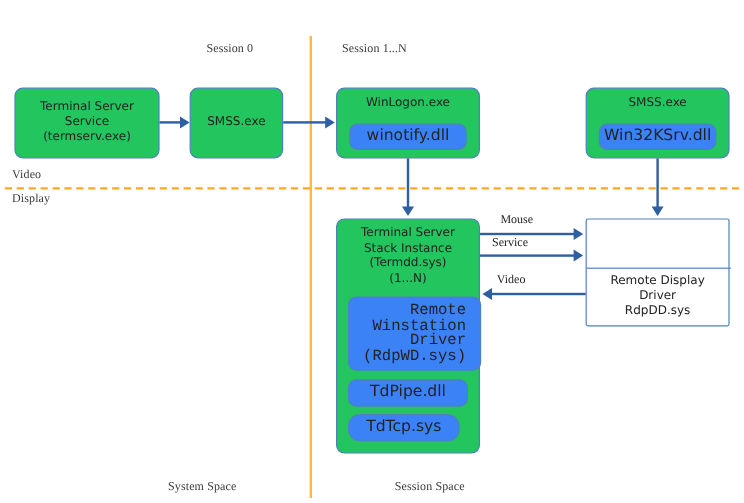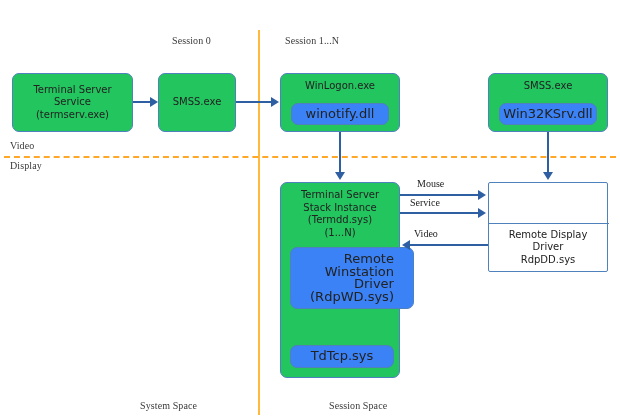--- a/index.html
+++ b/index.html
@@ -213,25 +213,26 @@
 
   <div class="vline" style="left:547px; top:132px; width:2px; height:42px;"></div>
   <div class="arrow down" style="left:543px; top:172px;"></div>
 
   <div class="box filled" style="left:280px; top:182px; width:120px; height:196px; display:block;">
     <div class="stack-title" style="top:6px;">Terminal Server
 Stack Instance
 (Termdd.sys)
 (1...N)</div>
   </div>
-  <div class="subbox" style="left:290px; top:247px; width:124px; height:62px;">Remote
+  <div class="subbox" style="left:290px; top:247px; width:111px; height:62px;font-family:Liberation Mono, monospace;">Remote
 Winstation
 Driver
 (RdpWD.sys)</div>
-  <div class="subbox" style="left:290px; top:345px; width:104px; height:23px;">TdTcp.sys</div>
+  <div class="subbox" style="left:290px; top:316px; width:100px; height:23px;">TdPipe.dll</div>
+  <div class="subbox" style="left:290px; top:345px; width:93px; height:23px;border-radius:10px;">TdTcp.sys</div>
 
   <div class="box plain square" style="left:488px; top:182px; width:120px; height:90px; display:block;">
     <div class="splitline" style="left:0; top:40px; width:120px;"></div>
   </div>
   <div class="panel-cell" style="left:488px; top:223px; width:120px; height:49px;">Remote Display
 Driver
 RdpDD.sys</div>
 
   <div class="hline" style="left:400px; top:194px; width:80px;"></div>
   <div class="arrow right" style="left:478px; top:190px;"></div>

